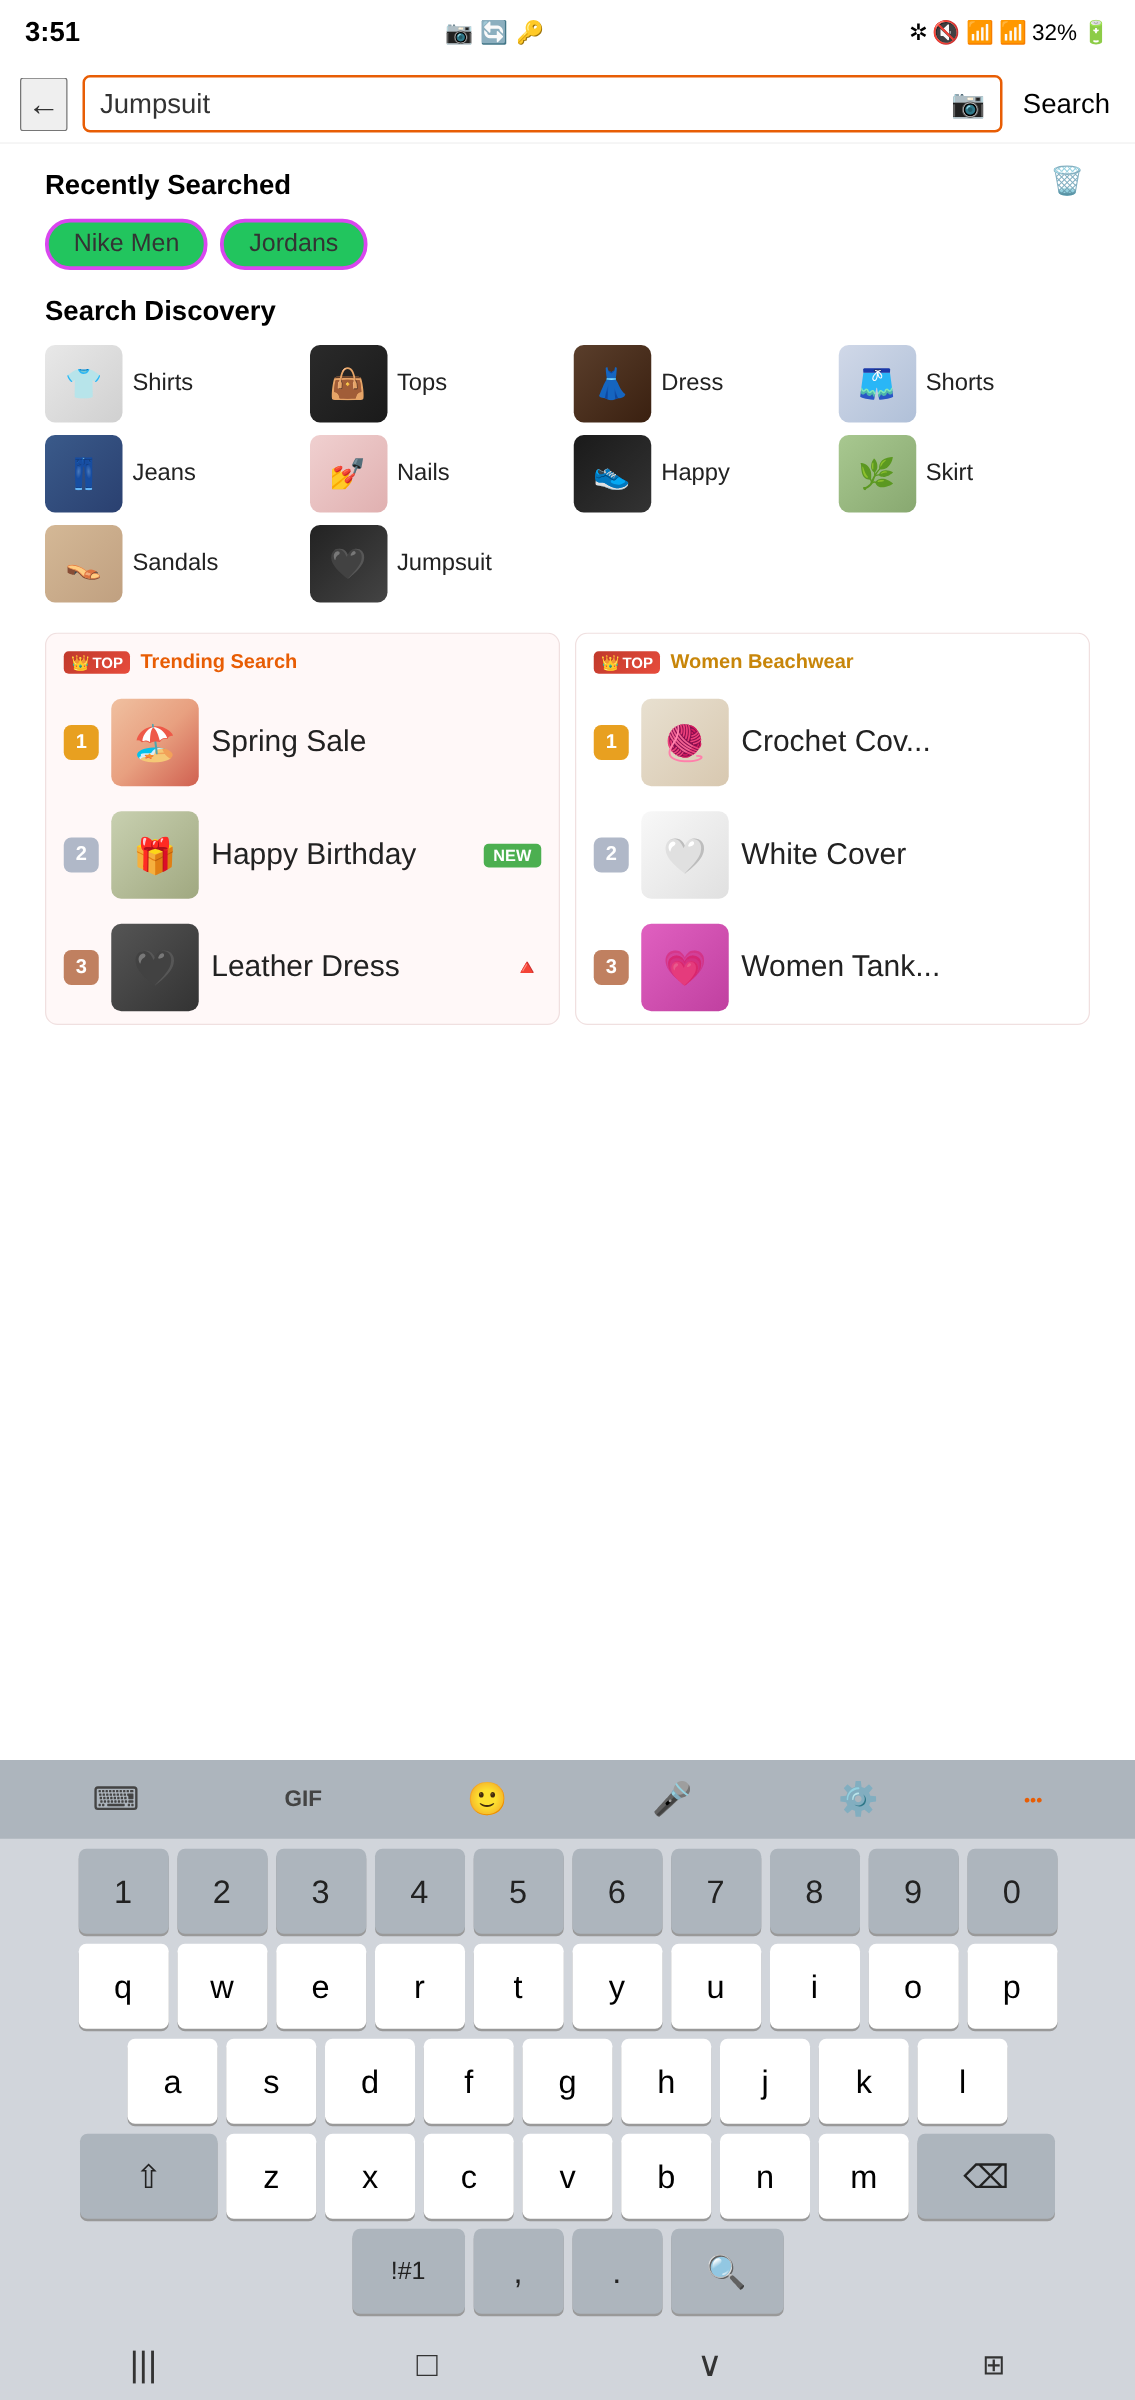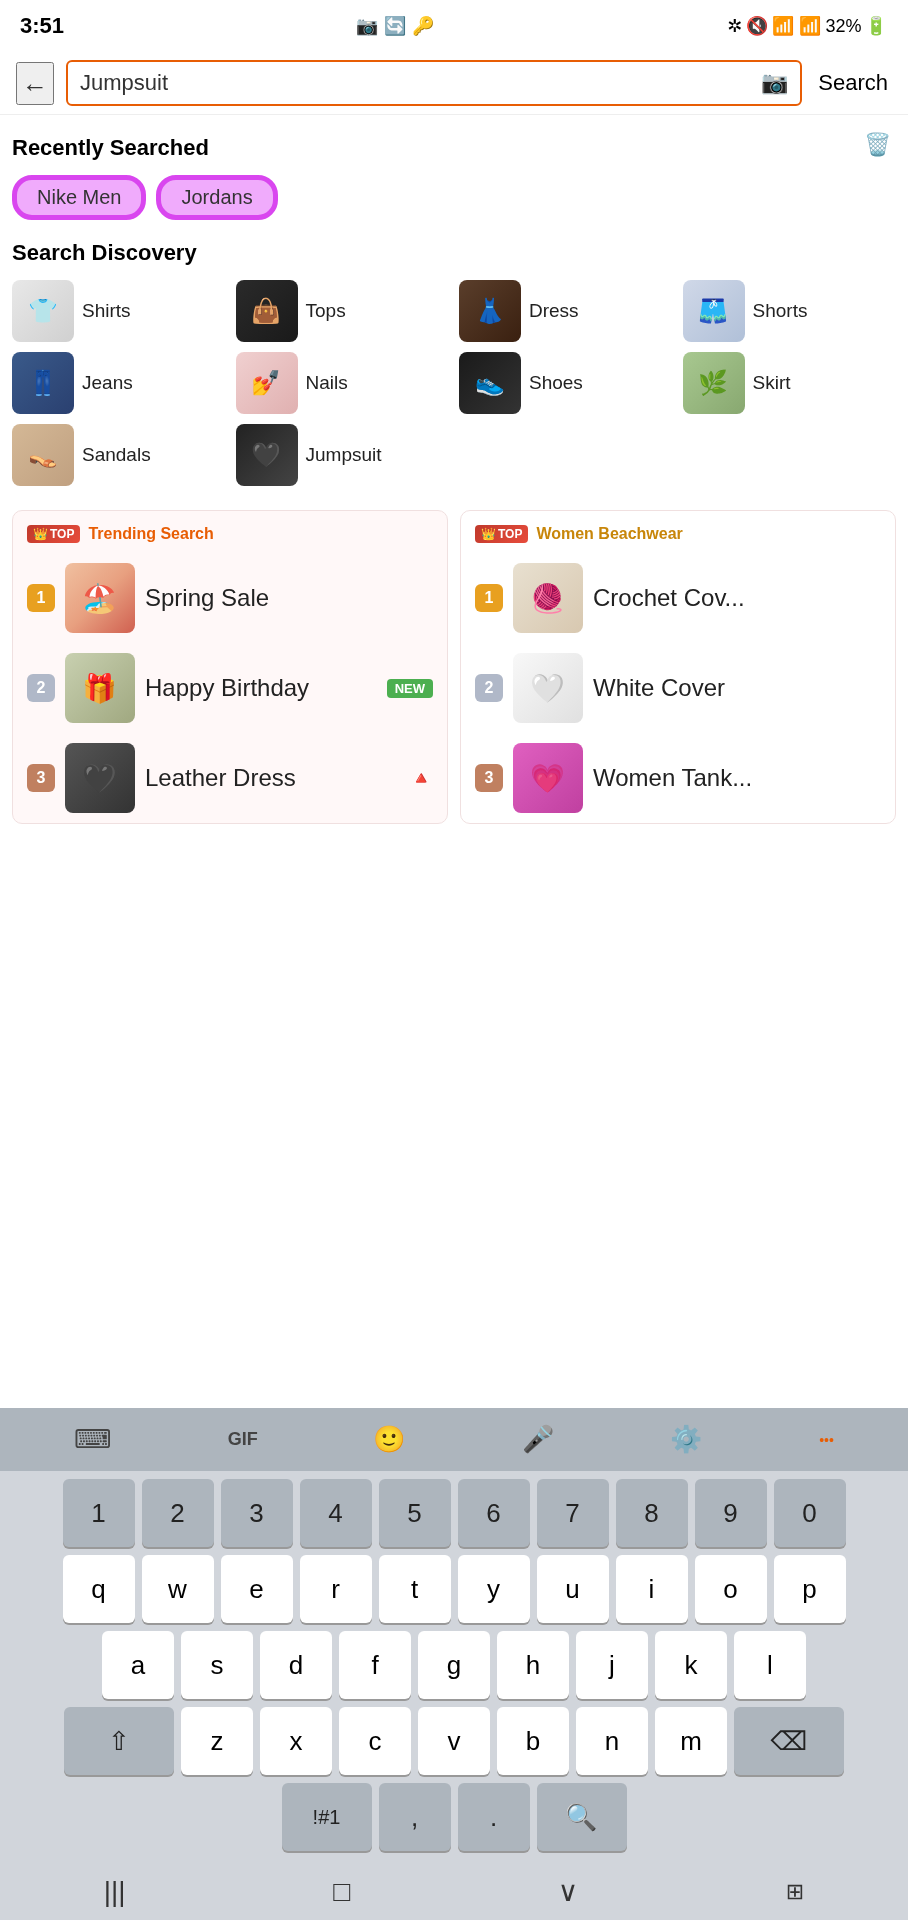--- a/index.html
+++ b/index.html
@@ -82,45 +82,45 @@
       font-weight: 500;
       color: #000;
       background: none;
       border: none;
       cursor: pointer;
       padding: 0 4px;
     }
 
     
     .content {
-      padding: 0 12px;
+      padding: 0 36px;
       background: #fff;
     }
 
     
     .section-title {
       font-size: 22px;
       font-weight: 700;
       color: #000;
       margin-top: 20px;
       margin-bottom: 14px;
     }
     .recent-tags {
       display: flex;
       flex-wrap: wrap;
       gap: 10px;
       margin-bottom: 10px;
     }
     .recent-tag {
-      border: 5px solid #d946ef;
+      border: 3px solid #d946ef;
       border-radius: 20px;
       padding: 6px 20px;
       font-size: 20px;
       color: #333;
-      background: #f0abfc;
+      background: #22c55e;
       cursor: pointer;
       text-align: center;
     }
     .recently-searched-header {
       position: relative;
       display: flex;
       align-items: center;
       justify-content: space-between;
     }
 
@@ -422,21 +422,21 @@
       <div class="discovery-thumb thumb-nails">
           <span>💅</span>
         </div>
       <span class="discovery-label">Nails</span>
     </div>
 
     <div class="discovery-item">
       <div class="discovery-thumb thumb-shoes">
           <span>👟</span>
         </div>
-      <span class="discovery-label">Shoes</span>
+      <span class="discovery-label">Happy</span>
     </div>
 
     <div class="discovery-item">
       <div class="discovery-thumb thumb-skirt">
           <span>🌿</span>
         </div>
       <span class="discovery-label">Skirt</span>
     </div>
 
     <div class="discovery-item">

